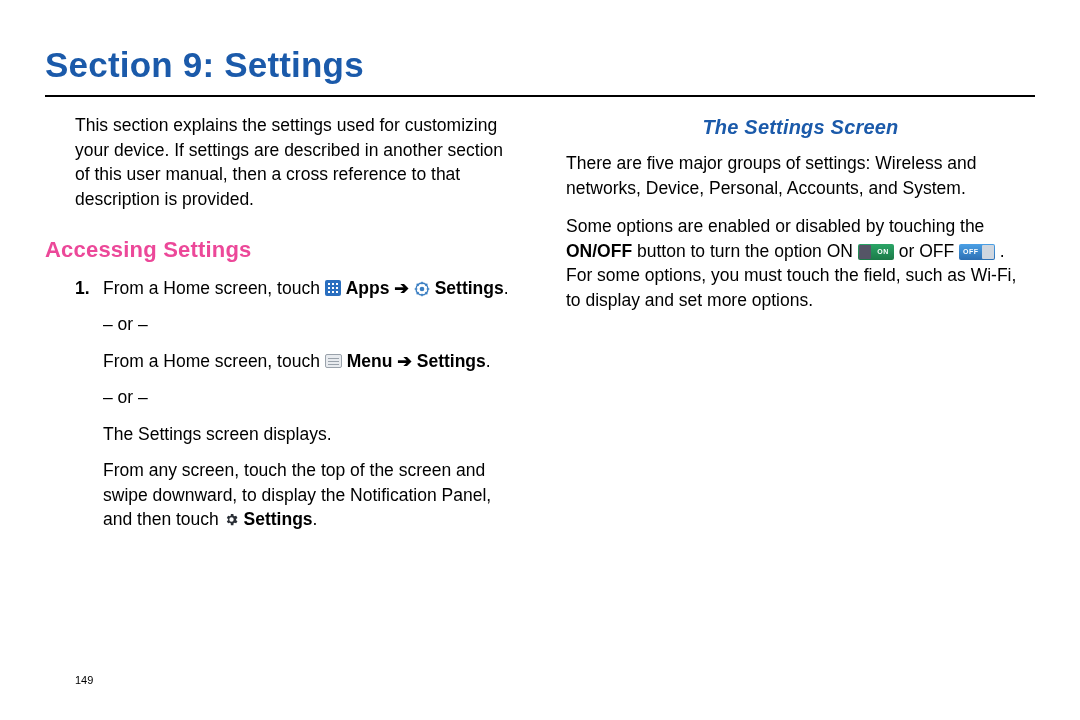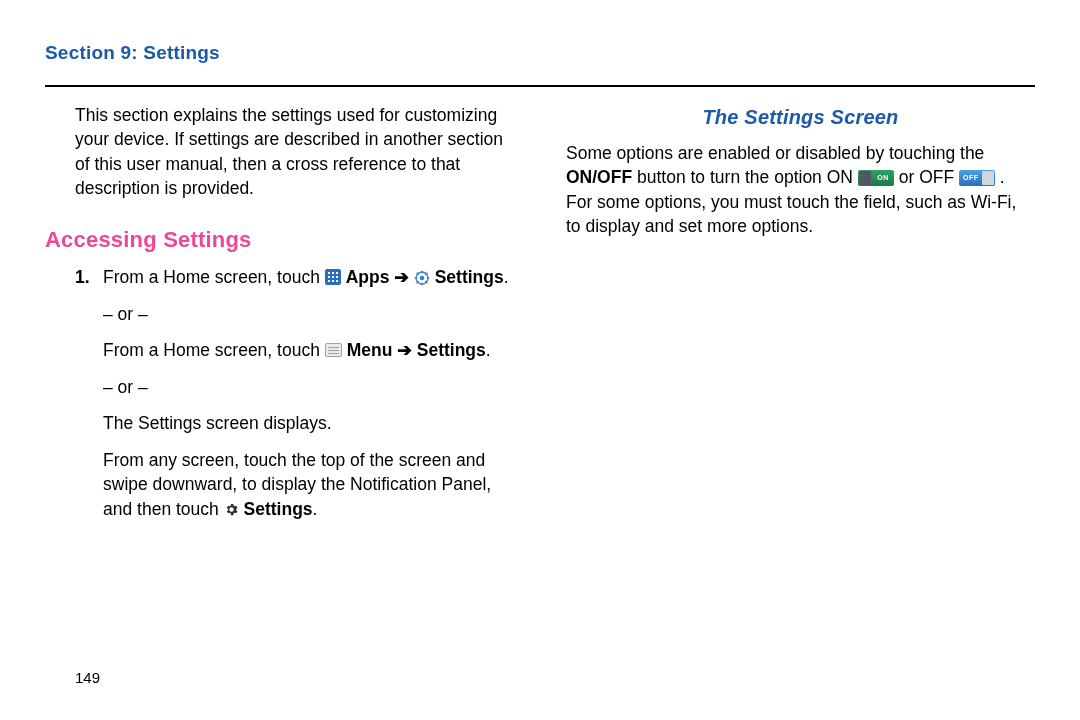--- a/index.html
+++ b/index.html
@@ -10,24 +10,24 @@
       font-size: 17.5px;
       line-height: 1.4;
       color: #000;
       background: #fff;
       padding: 40px 45px 20px 45px;
       position: relative;
     }
     .section-title {
       font-family: Arial, Helvetica, sans-serif;
       font-weight: 900;
-      font-size: 19px;
+      font-size: 35px;
       color: #1b5aaa;
       letter-spacing: 0.2px;
-      padding-bottom: 18px;
+      padding-bottom: 6px;
       border-bottom: 2px solid #000;
       margin-bottom: 16px;
     }
     .columns {
       display: flex;
       gap: 52px;
     }
     .col {
       flex: 1;
       min-width: 0;
@@ -66,21 +66,21 @@
       font-weight: bold;
     }
     .step-body { flex: 1; }
     .step-body p { margin-bottom: 12px; }
     .or { margin-bottom: 12px; }
     .body-para { margin-bottom: 14px; }
     .page-num {
       position: absolute;
       bottom: 32px;
       left: 75px;
-      font-size: 15px;
+      font-size: 11px;
     }
     .icon-apps {
       display: inline-block;
       width: 16px;
       height: 16px;
       vertical-align: -2px;
       background:
         linear-gradient(#2a6fbf,#2a6fbf),
         linear-gradient(#fff,#fff);
       background-color: #2a6fbf;
@@ -262,20 +262,21 @@
             <b> Settings</b><span>.</span>
           </p>
         </div>
       </div>
     </div>
   </div>
 
   <div class="col">
     <h2 class="subhead-italic">The Settings Screen</h2>
 
+    <p class="body-para">There are five major groups of settings: Wireless and networks, Device, Personal, Accounts, and System.</p>
 
     <p class="body-para">
       <span>Some options are enabled or disabled by touching the </span>
       <b>ON/OFF</b>
       <span> button to turn the option ON </span>
       <span class="toggle toggle-on"></span>
       <span> or OFF </span>
       <span class="toggle toggle-off"></span>
       <span>. For some options, you must touch the field, such as Wi-Fi, to display and set more options.</span>
     </p>

